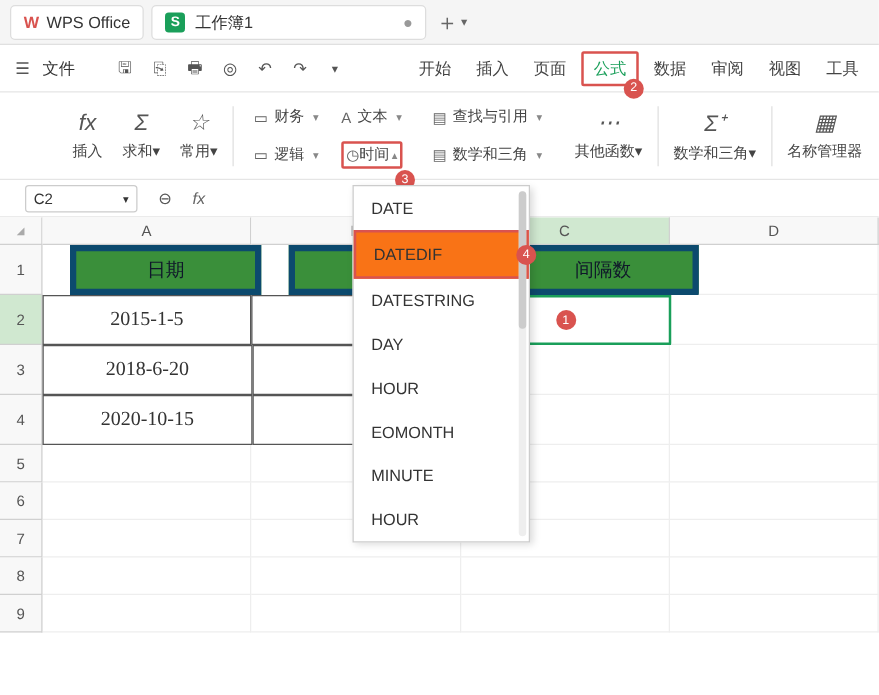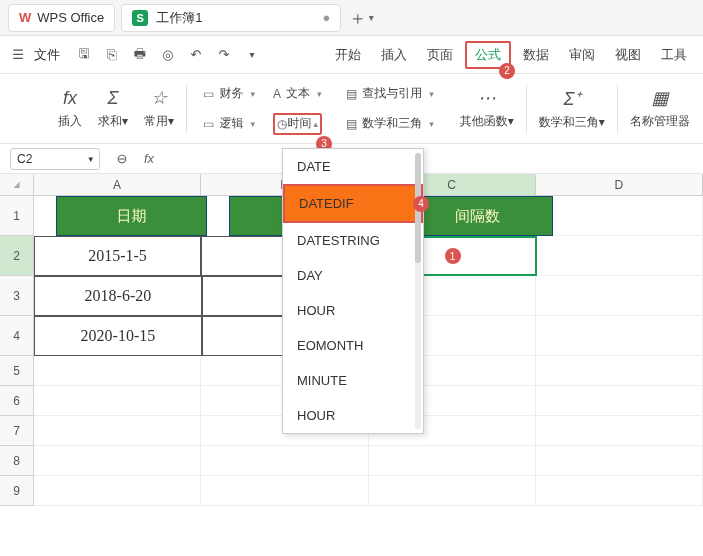--- a/index.html
+++ b/index.html
@@ -30,33 +30,33 @@
   .tool-col { display: flex; flex-direction: column; align-items: center; justify-content: center; padding: 0 8px; gap: 4px; color: #444; font-size: 12px; }
   .tool-col .ico { font-size: 18px; color: #555; font-style: italic; }
   .divider { width: 1px; height: 48px; background: #e0e0e0; margin: 0 4px; }
   .tool-grid { display: grid; grid-template-columns: auto auto; grid-auto-rows: 28px; gap: 2px 6px; padding: 0 6px; }
   .tool-item { display: flex; align-items: center; gap: 5px; padding: 2px 6px; font-size: 12px; color: #444; white-space: nowrap; position: relative; }
   .tool-item .ico { color: #666; }
   .tool-item .chev { font-size: 9px; color: #888; margin-left: 2px; }
   .time-wrap { display: flex; align-items: center; border: 2px solid #d9534f; border-radius: 2px; padding: 0 2px; position: relative; height: 22px; }
 
   
-  .fxbar { height: 30px; display: flex; align-items: center; padding: 2px 10px; border-bottom: 1px solid #e5e5e5; background: #fff; gap: 10px; }
+  .fxbar { height: 30px; display: flex; align-items: center; padding: 2px 20px; border-bottom: 1px solid #e5e5e5; background: #fff; gap: 10px; }
   .namebox { border: 1px solid #ccc; border-radius: 3px; width: 90px; height: 22px; display: flex; align-items: center; padding: 0 6px; font-size: 12px; justify-content: space-between; }
   .fx { font-style: italic; color: #666; }
 
   
   .sheet-wrap { flex: 1; position: relative; background: #fff; }
   .col-hdrs { display: flex; height: 22px; }
   .corner { width: 34px; border-right: 1px solid #d0d0d0; border-bottom: 1px solid #d0d0d0; background: #f8f8f8; display:flex; align-items:center; justify-content:center; }
   .col-hdr { flex: 1; border-right: 1px solid #d0d0d0; border-bottom: 1px solid #d0d0d0; background: #f8f8f8; display: flex; align-items: center; justify-content: center; font-size: 12px; color: #555; }
   .col-hdr.sel { background: #d0e8d0; }
   .rows { }
   .row { display: flex; height: 40px; }
-  .row.hdr .cell-data { background: #3a8f3a; color: #fef9c3; font-size: 15px; border: 1px solid #0c4a6e; margin-left: 22px; }
+  .row.hdr .cell-data { background: #3a8f3a; color: #0f172a; font-size: 15px; border: 5px solid #0c4a6e; margin-left: 22px; }
   .row-hdr { width: 34px; border-right: 1px solid #d0d0d0; border-bottom: 1px solid #d0d0d0; background: #f8f8f8; display: flex; align-items: center; justify-content: center; font-size: 12px; color: #555; }
   .row-hdr.sel { background: #d0e8d0; }
   .cell { flex: 1; border-right: 1px solid #e0e0e0; border-bottom: 1px solid #e0e0e0; display: flex; align-items: center; justify-content: center; font-size: 16px; font-family: "Times New Roman", serif; position: relative; }
   .cell-data { border: 1px solid #555; }
   .row .cell.empty { border-right: 1px solid #eee; border-bottom: 1px solid #eee; }
   .row.small { height: 30px; }
   .active-cell { border: 2px solid #1a9f5a !important; }
 
   
   .dropdown { position: absolute; left: 282px; top: 148px; width: 142px; background: #fff; border: 1px solid #ccc; box-shadow: 2px 2px 6px rgba(0,0,0,0.15); z-index: 10; }
@@ -79,21 +79,21 @@
       <span class="ico">S</span>
       <span>工作簿1</span>
       <span class="dot">●</span>
     </div>
     <div class="tab-add">＋<span class="chev">▾</span></div>
   </div>
 
   <div class="menubar">
     <div class="left">
       <span class="icon-btn">☰</span>
-      <span style="margin-right:8px;">文件</span>
+      <span style="margin-right:24px;">文件</span>
       <span class="icon-btn">🖫</span>
       <span class="icon-btn">⎘</span>
       <span class="icon-btn">🖶</span>
       <span class="icon-btn">◎</span>
       <span class="icon-btn">↶</span>
       <span class="icon-btn">↷</span>
       <span class="icon-btn" style="font-size:10px;">▾</span>
     </div>
     <div class="tabs">
       <div class="menu-tab">开始</div>

